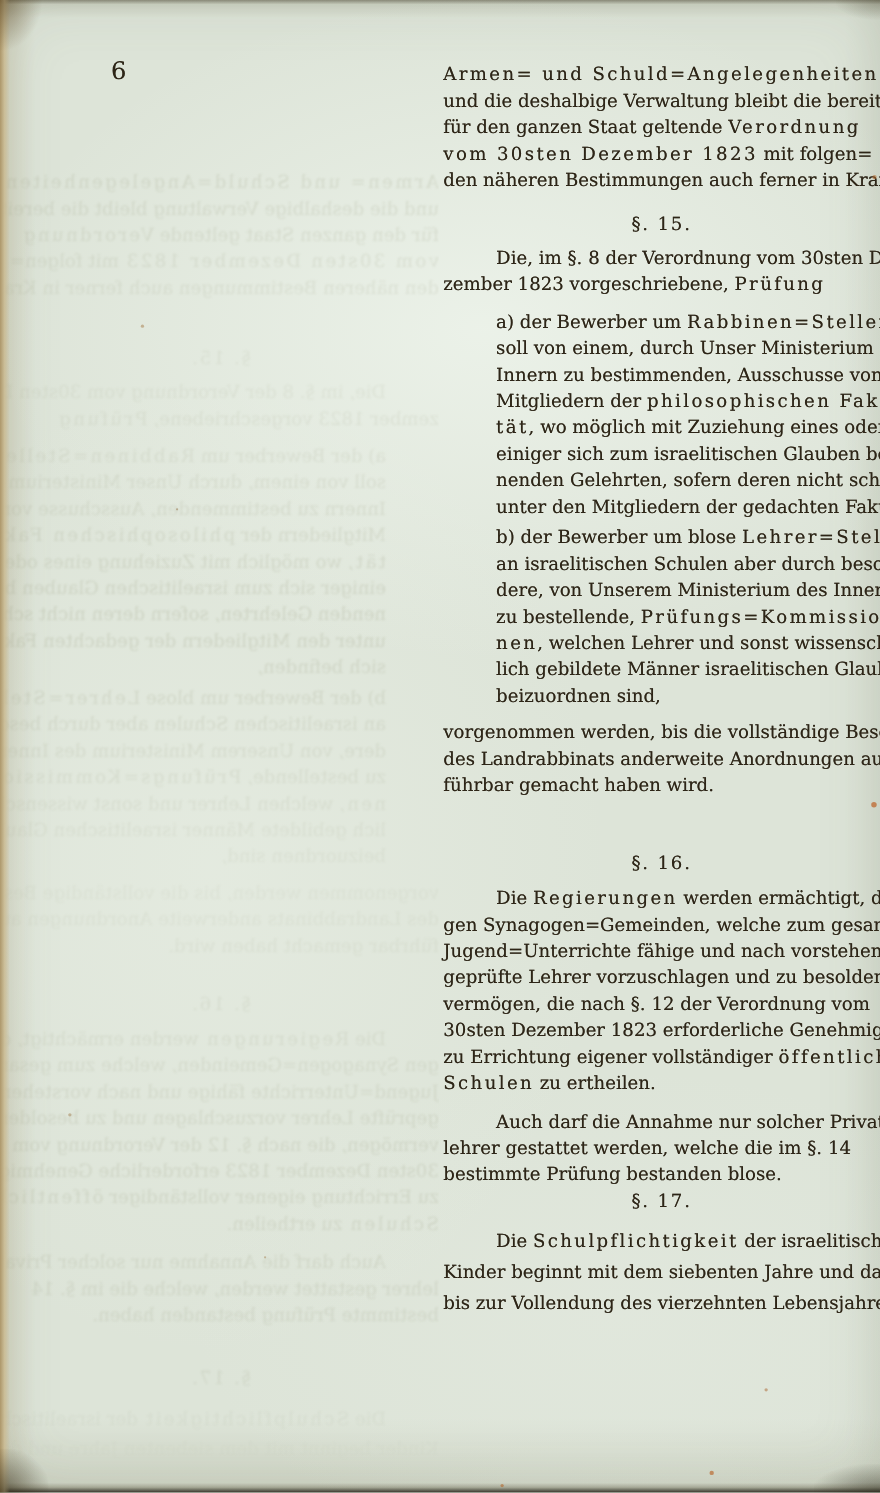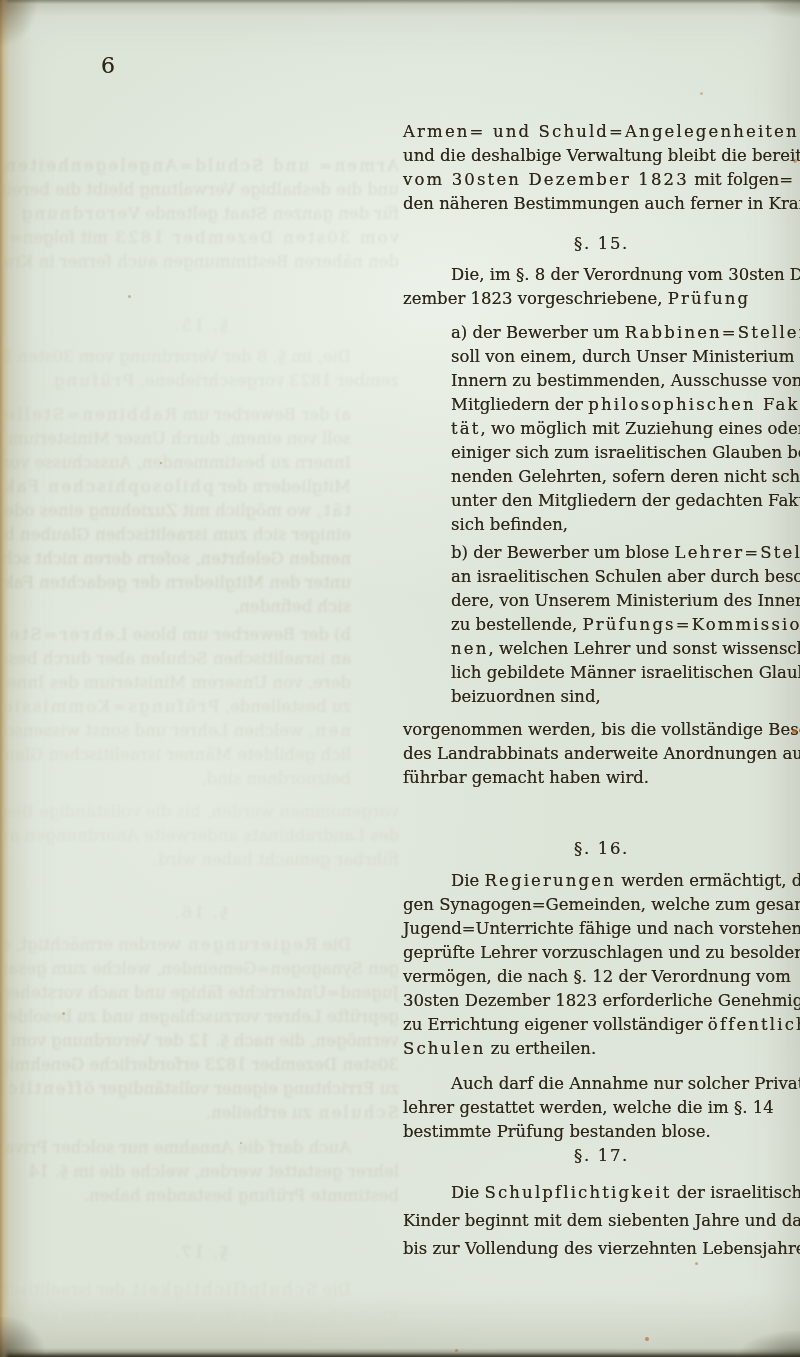--- a/index.html
+++ b/index.html
@@ -138,43 +138,43 @@
           <div class="line"><span>Die </span><span class="sperr">Schulpflichtigkeit</span><span> der israelitischen</span></div>
           <div class="line"><span>Kinder beginnt mit dem siebenten Jahre und dauert</span></div>
           <div class="line"><span>bis zur Vollendung des vierzehnten Lebensjahres.</span></div>
         </div>
       </div>
     </div>
 
   <div class="pagenum">6</div>
 
   <div class="column">
-      <div class="block para" style="margin-top: 120px;">
+      <div class="block para" style="margin-top: 56px;">
         <div class="line"><span class="sperr">Armen= und Schuld=Angelegenheiten</span></div>
         <div class="line"><span>und die deshalbige Verwaltung bleibt die bereits</span></div>
+        <div class="line"><span>für den ganzen Staat geltende </span><span class="sperr">Verordnung</span></div>
         <div class="line"><span class="sperr">vom 30sten Dezember 1823</span><span> mit folgen=</span></div>
         <div class="line"><span>den näheren Bestimmungen auch ferner in Kraft.</span></div>
       </div>
       <div class="block heading" style="margin-top: 16px;">
         <div class="line"><span>§. 15.</span></div>
       </div>
       <div class="block para indent" style="margin-top: 7px;">
         <div class="line"><span>Die, im §. 8 der Verordnung vom 30sten De=</span></div>
         <div class="line"><span>zember 1823 vorgeschriebene, </span><span class="sperr">Prüfung</span></div>
       </div>
       <div class="block item" style="margin-top: 10px;">
         <div class="line"><span class="item-label">a) </span><span>der Bewerber um </span><span class="sperr">Rabbinen=Stellen</span></div>
         <div class="line"><span>soll von einem, durch Unser Ministerium des</span></div>
         <div class="line"><span>Innern zu bestimmenden, Ausschusse von</span></div>
         <div class="line"><span>Mitgliedern der </span><span class="sperr">philosophischen Fakul=</span></div>
         <div class="line"><span class="sperr">tät</span><span>, wo möglich mit Zuziehung eines oder</span></div>
         <div class="line"><span>einiger sich zum israelitischen Glauben beken=</span></div>
         <div class="line"><span>nenden Gelehrten, sofern deren nicht schon</span></div>
         <div class="line"><span>unter den Mitgliedern der gedachten Fakultät</span></div>
-        <div class="line"><span>sich befinden,</span></div>
       </div>
       <div class="block item" style="margin-top: 4px;">
         <div class="line"><span class="item-label">b) </span><span>der Bewerber um blose </span><span class="sperr">Lehrer=Stellen</span></div>
         <div class="line"><span>an israelitischen Schulen aber durch beson=</span></div>
         <div class="line"><span>dere, von Unserem Ministerium des Innern</span></div>
         <div class="line"><span>zu bestellende, </span><span class="sperr">Prüfungs=Kommissio=</span></div>
         <div class="line"><span class="sperr">nen</span><span>, welchen Lehrer und sonst wissenschaft=</span></div>
         <div class="line"><span>lich gebildete Männer israelitischen Glaubens</span></div>
         <div class="line"><span>beizuordnen sind,</span></div>
       </div>

